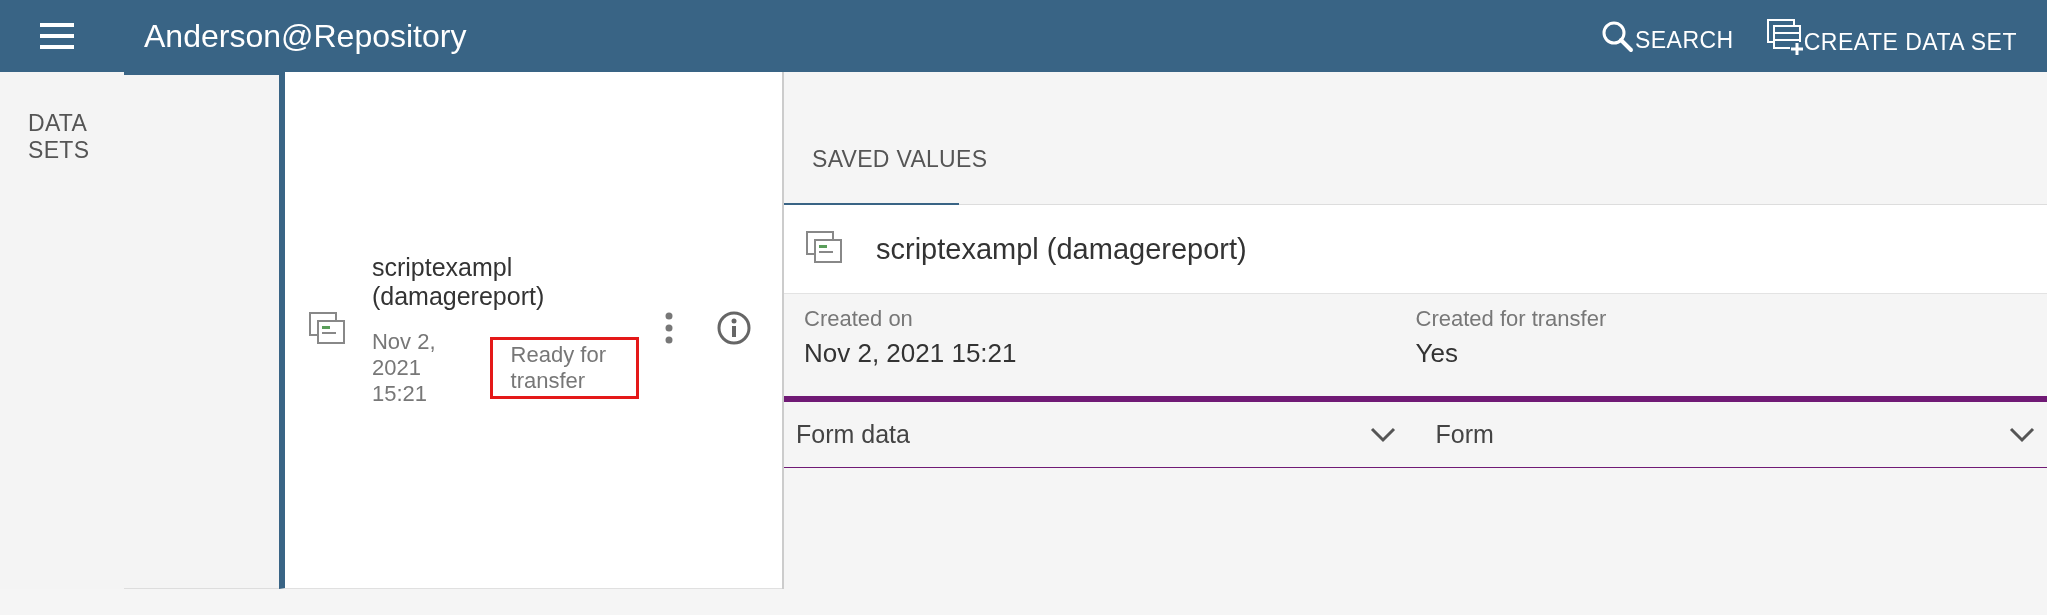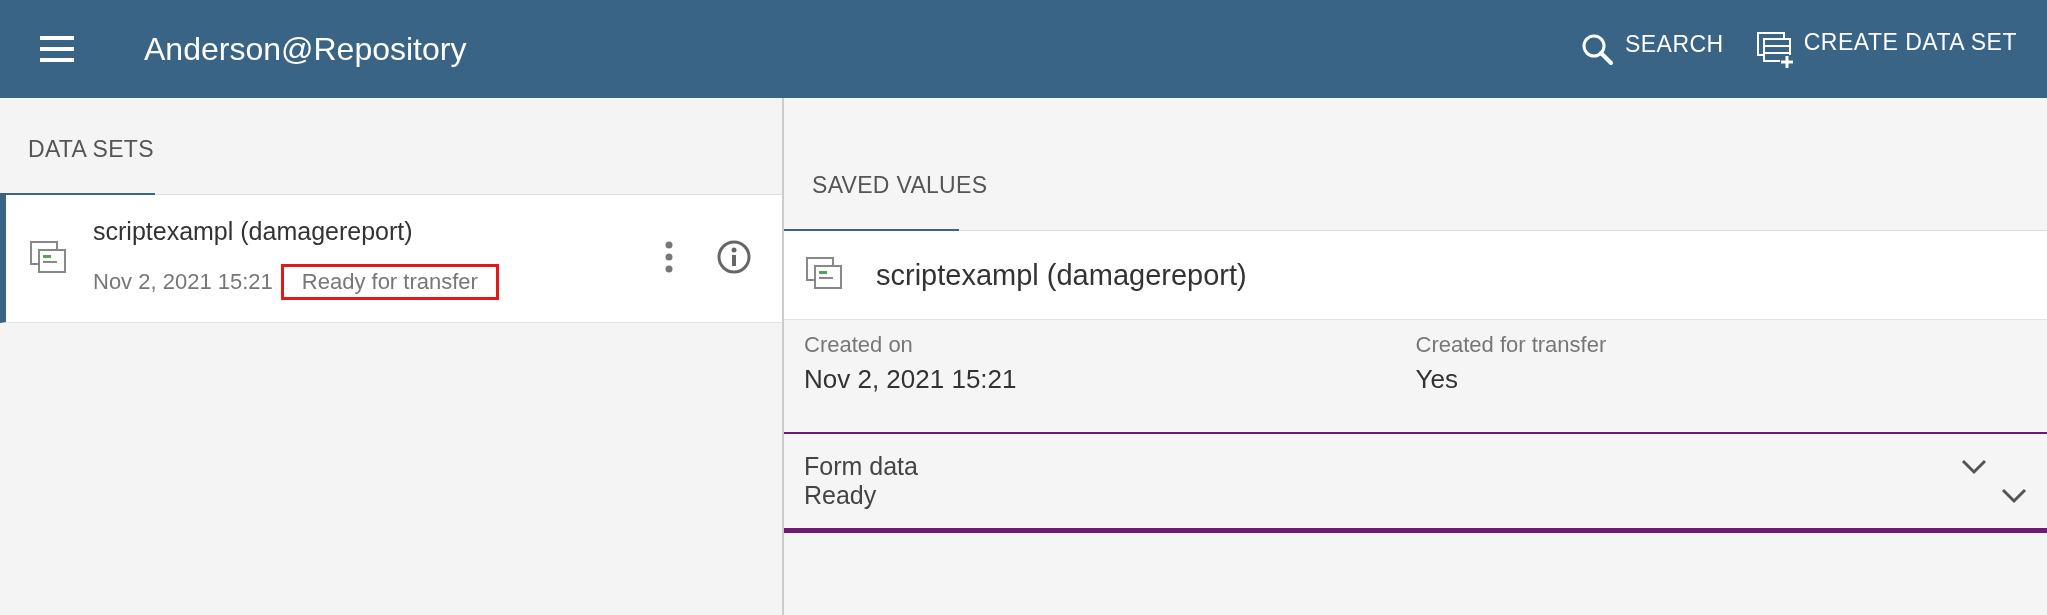--- a/index.html
+++ b/index.html
@@ -1,34 +1,34 @@
 <!DOCTYPE html>
 <html><head>
 <meta charset="utf-8">
 <style>
   * { box-sizing: border-box; margin: 0; padding: 0; }
   body { font-family: "Segoe UI", Arial, sans-serif; background: #f5f5f5; color: #333; width: 2047px; height: 615px; overflow: hidden; }
   
   .header {
     background: #396485;
-    height: 98px;
+    height: 72px;
     display: flex;
     align-items: center;
     padding: 0 30px 0 40px;
     color: #fff;
   }
   .hamburger { cursor: pointer; margin-right: 70px; }
   .hamburger svg { display: block; }
   .title { font-size: 32px; font-weight: 400; flex: 1; }
   .header-actions { display: flex; align-items: center; gap: 30px; }
-  .header-action { display: flex; align-items: flex-start; gap: 10px; cursor: pointer; font-size: 23px; letter-spacing: 0.5px; }
+  .header-action { display: flex; align-items: flex-end; cursor: pointer; font-size: 23px; letter-spacing: 0.5px; }
   .header-action .icon { display: flex; align-items: center; }
   
   .main { display: flex; height: calc(615px - 98px); }
-  .left-panel { width: 784px; border-right: 2px solid #ccc; background: #f4f4f4; display: flex; flex-direction: column; }
+  .left-panel { width: 784px; border-right: 2px solid #ccc; background: #f4f4f4; display: flex; flex-direction: row; }
   .right-panel { flex: 1; background: #f5f5f5; display: flex; flex-direction: column; margin-top: 36px; }
   
   .panel-header { padding: 38px 0 30px 28px; font-size: 23px; color: #555; letter-spacing: 0.3px; }
   .panel-tab-line { border-bottom: 1px solid #ddd; }
   .panel-tab-active-left { width: 155px; border-bottom: 3px solid #396485; margin-bottom: -2px; }
   .panel-tab-active-right { width: 175px; border-bottom: 3px solid #396485; margin-bottom: -2px; }
   
   .dataset-item {
     background: #fff;
     border-left: 6px solid #396485;
@@ -52,32 +52,31 @@
     padding: 22px 20px;
     display: flex;
     align-items: center;
     gap: 32px;
     border-bottom: 1px solid #e3e3e3;
   }
   .details-title { font-size: 29px; color: #333; }
   
   .details-row {
     display: flex;
-    padding: 12px 20px 37px 20px;
-    border-bottom: 2px solid #701a75;
+    padding: 12px 20px 27px 20px;
+    border-bottom: 6px solid #701a75;
   }
   .details-col { flex: 1; }
   .details-label { font-size: 22px; color: #777; margin-bottom: 6px; }
   .details-value { font-size: 26px; color: #333; }
   
   .expand-row {
     display: flex;
-    padding: 18px 20px;
-    border-bottom: 5px solid #701a75;
-    flex-direction: column;
+    padding: 18px 12px;
+    border-bottom: 1px solid #701a75;
   }
   .expand-item { flex: 1; display: flex; align-items: center; justify-content: space-between; font-size: 25px; color: #444; cursor: pointer; padding-right: 40px; }
   .expand-item:last-child { padding-right: 0; }
   .chevron { color: #555; }
 </style>
 </head>
 <body>
 
 <div class="header">
   <div class="hamburger">
@@ -185,21 +184,21 @@
     <div class="expand-row">
       <div class="expand-item">
         <span>Form data</span>
         <span class="chevron">
           <svg width="26" height="16" viewBox="0 0 26 16">
               <polyline points="2,2 13,13 24,2" fill="none" stroke="#555" stroke-width="3"></polyline>
             </svg>
         </span>
       </div>
       <div class="expand-item">
-        <span>Ready</span>
+        <span>Form</span>
         <span class="chevron">
           <svg width="26" height="16" viewBox="0 0 26 16">
               <polyline points="2,2 13,13 24,2" fill="none" stroke="#555" stroke-width="3"></polyline>
             </svg>
         </span>
       </div>
     </div>
   </div>
 </div>
 

